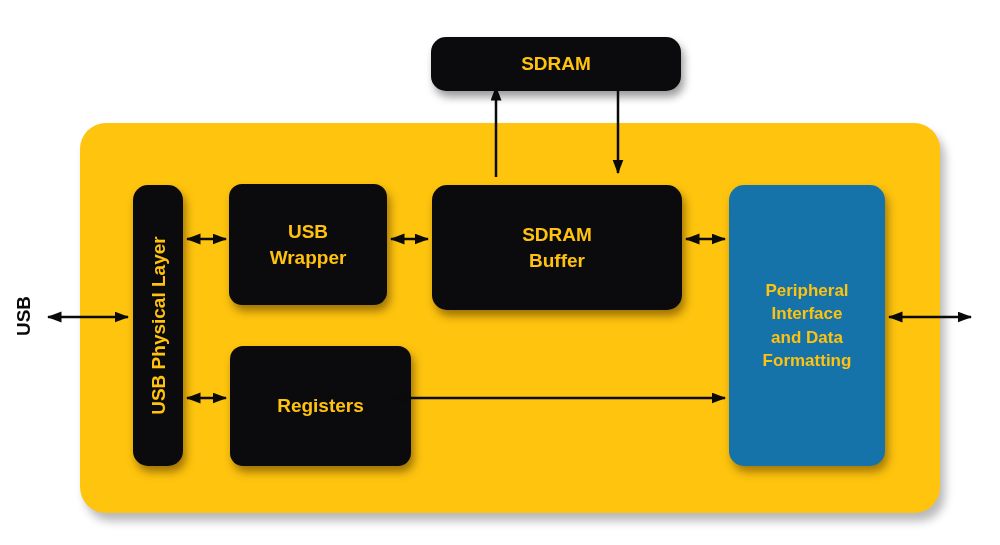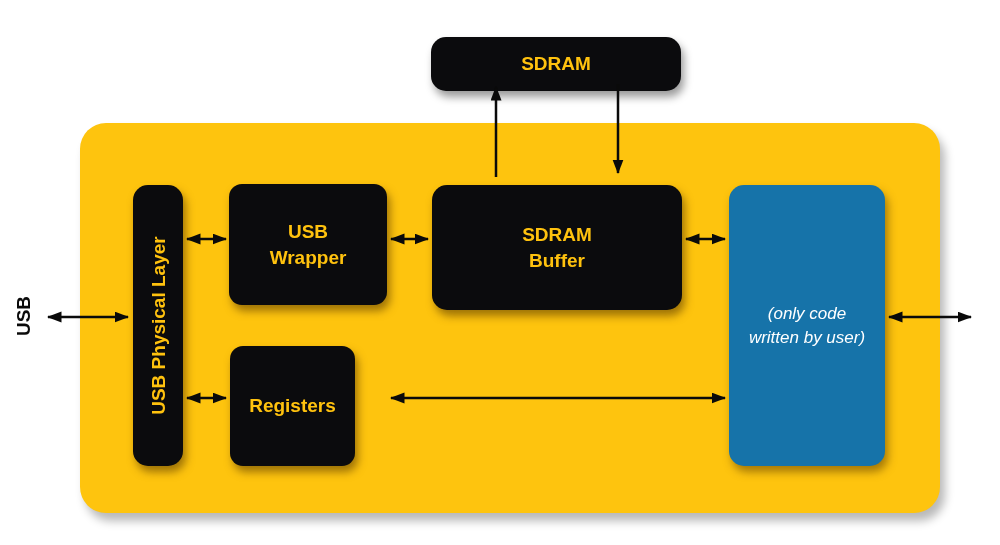--- a/index.html
+++ b/index.html
@@ -36,21 +36,21 @@
   }
   .block-sdram {
     left: 431px; top: 29px; width: 250px; height: 54px;
     border-radius: 15px;
     box-shadow: 3px 6px 9px rgba(0,0,0,0.4);
   }
   .block-phy { left: 133px; top: 177px; width: 50px; height: 281px; border-radius: 15px; }
   .block-phy .vtext { transform: rotate(-90deg); white-space: nowrap; font-size: 19px; }
   .block-wrapper { left: 229px; top: 176px; width: 158px; height: 121px; }
   .block-buffer { left: 432px; top: 177px; width: 250px; height: 125px; border-radius: 15px; }
-  .block-registers { left: 230px; top: 338px; width: 125px; height: 120px; }
+  .block-registers { left: 230px; top: 338px; width: 181px; height: 120px; }
   .block-peripheral {
     left: 729px; top: 177px; width: 156px; height: 281px;
     background: #1673A9;
     border-radius: 15px;
     flex-direction: column;
     gap: 21px;
     box-shadow: 3px 6px 8px rgba(80,50,0,0.5);
   }
   .block-peripheral .title {
     color: #FFC20E; font-weight: bold; font-size: 17px;
@@ -99,22 +99,24 @@
 <div class="block block-buffer">
   <span>SDRAM
 Buffer</span>
 </div>
 
 <div class="block block-registers">
   <span>Registers</span>
 </div>
 
 <div class="block block-peripheral">
-  <span class="subtitle">(only code
-written by user)</span>
+  <span class="title">Peripheral
+Interface
+and Data
+Formatting</span>
 </div>
 
 <div class="usb-label">
   <span>USB</span>
 </div>
 
 <svg class="arrows" viewBox="0 0 1000 545" xmlns="http://www.w3.org/2000/svg">
   <defs>
     <marker id="arr" markerUnits="userSpaceOnUse" markerWidth="15" markerHeight="12" refX="13.5" refY="5.5" orient="auto-start-reverse">
       <path d="M0,0 L14.5,5.5 L0,11 Z" fill="#0a0a0a"></path>

